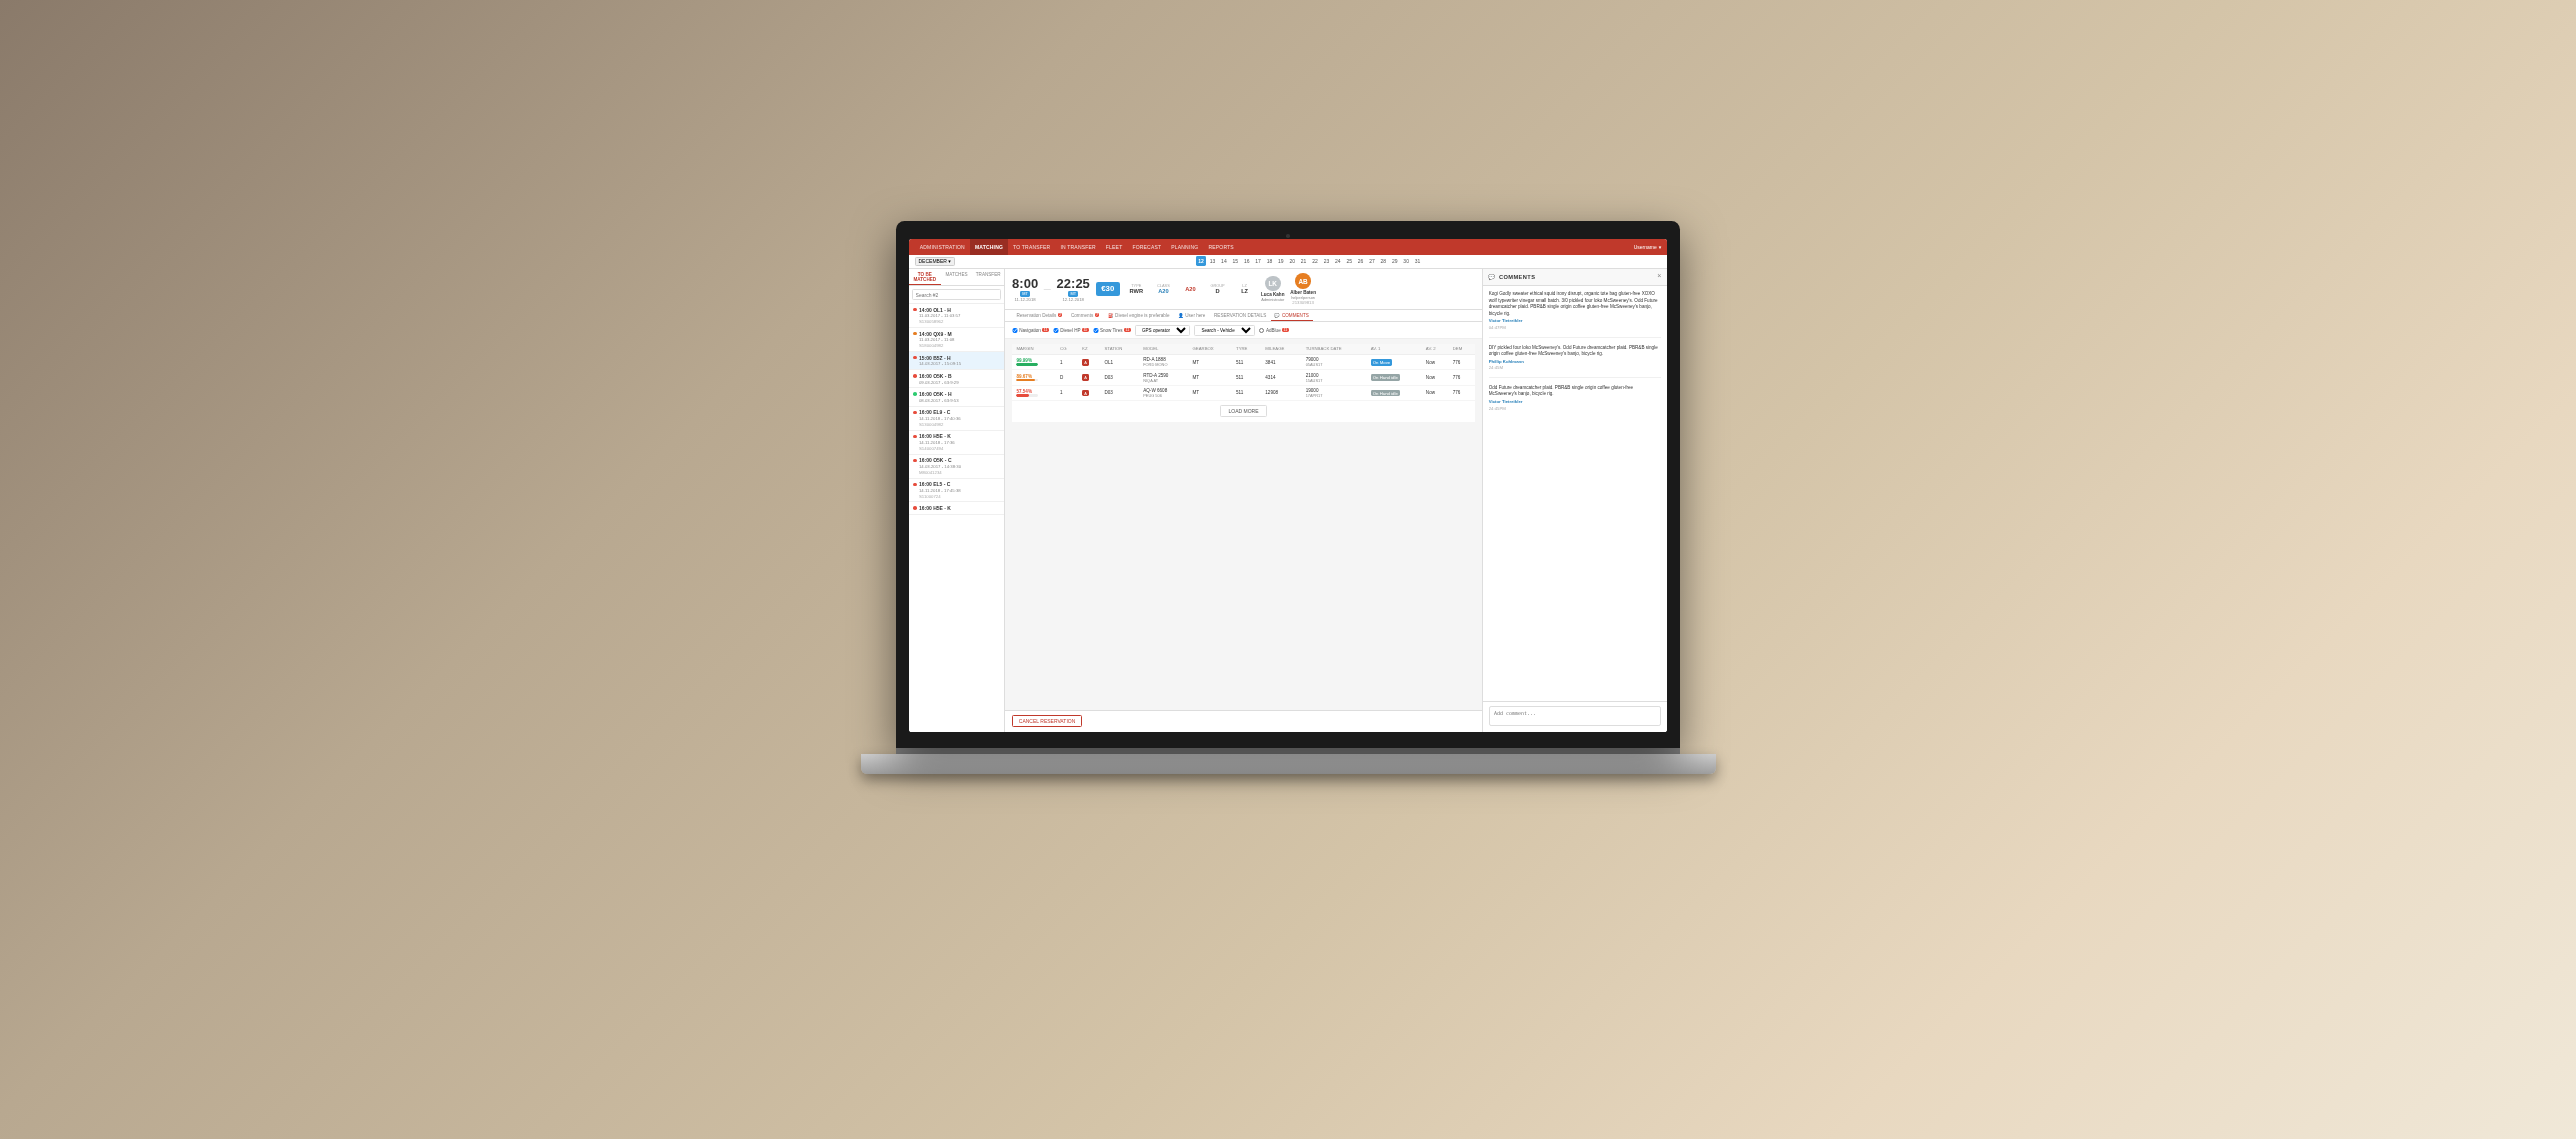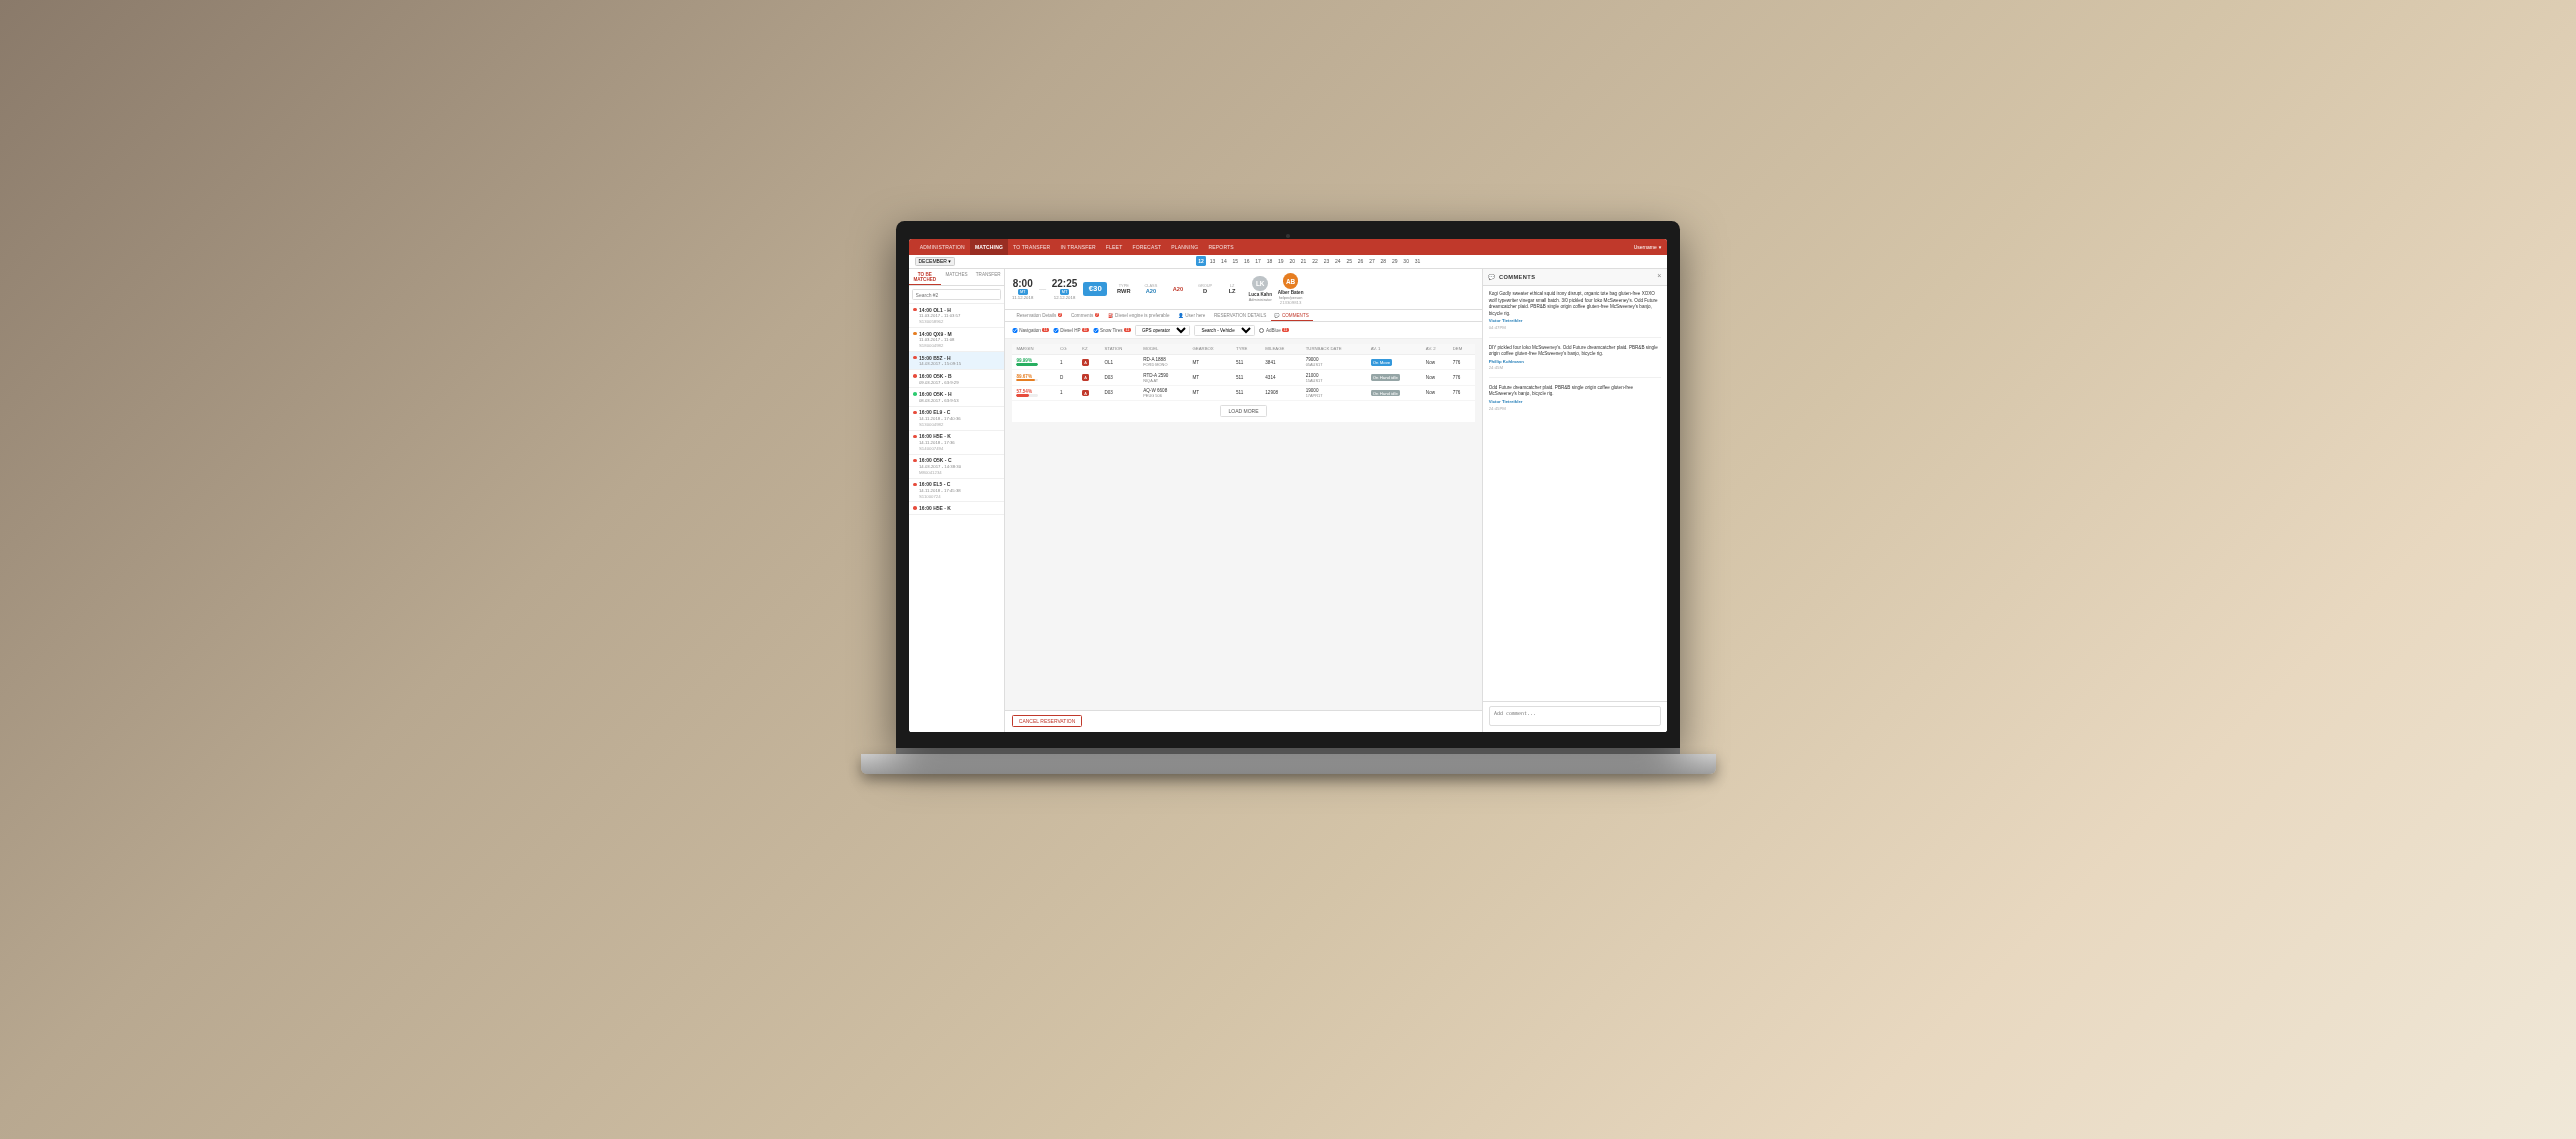--- a/index.html
+++ b/index.html
@@ -277,21 +277,21 @@
       flex-shrink: 0;
     }
 
     .time-block {
       display: flex;
       flex-direction: column;
       align-items: center;
     }
 
     .time-big {
-      font-size: 10px;
+      font-size: 13px;
       font-weight: bold;
       color: #333;
     }
 
     .time-badge {
       background: #3498db;
       color: #fff;
       font-size: 3.9px;
       padding: 0.7px 2.1px;
       border-radius: 1.4px;

